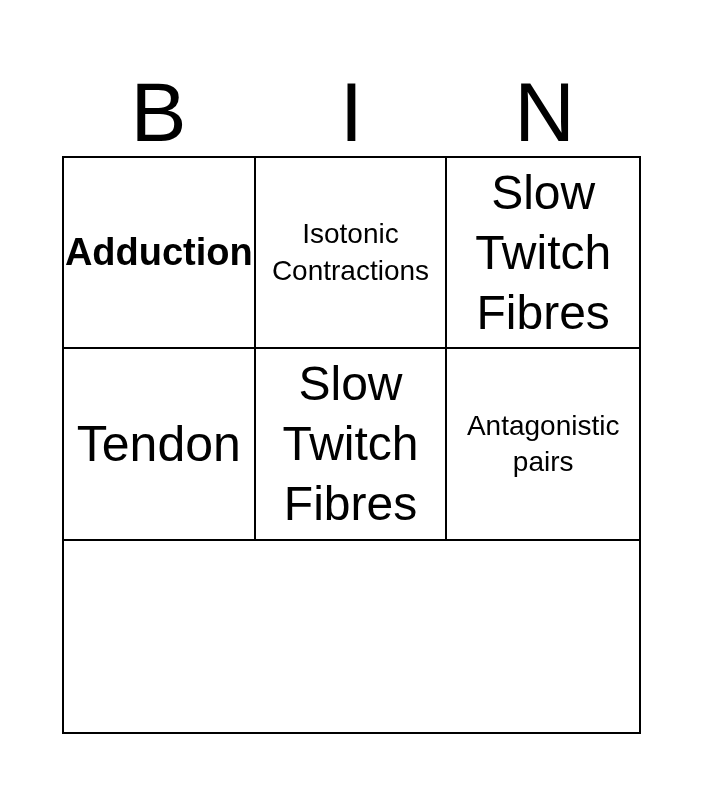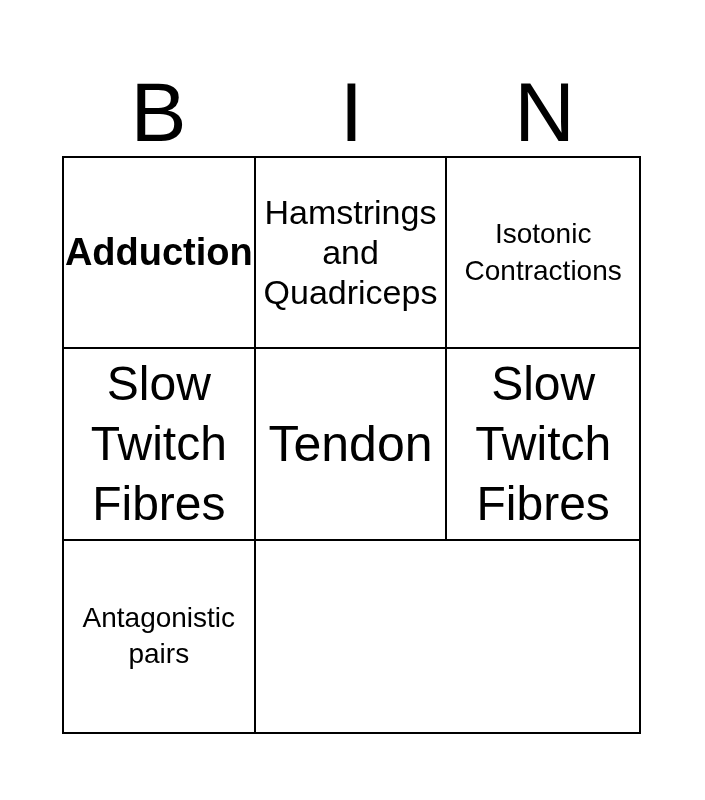--- a/index.html
+++ b/index.html
@@ -81,21 +81,20 @@
     <div class="header-letter-cell">
       <span>I</span>
     </div>
     <div class="header-letter-cell">
       <span>N</span>
     </div>
   </div>
 
   <div class="grid">
     <div class="cell fs-38">Adduction</div>
-    <div class="cell fs-34">Hamstrings and Quadriceps</div>
     <div class="cell fs-28">Isotonic Contractions</div>
     <div class="cell fs-48">Slow Twitch Fibres</div>
     <div class="cell fs-50">Tendon</div>
     <div class="cell fs-48">Slow Twitch Fibres</div>
     <div class="cell fs-28">Antagonistic pairs</div>
   </div>
 
 </div>
 
 </body></html>

